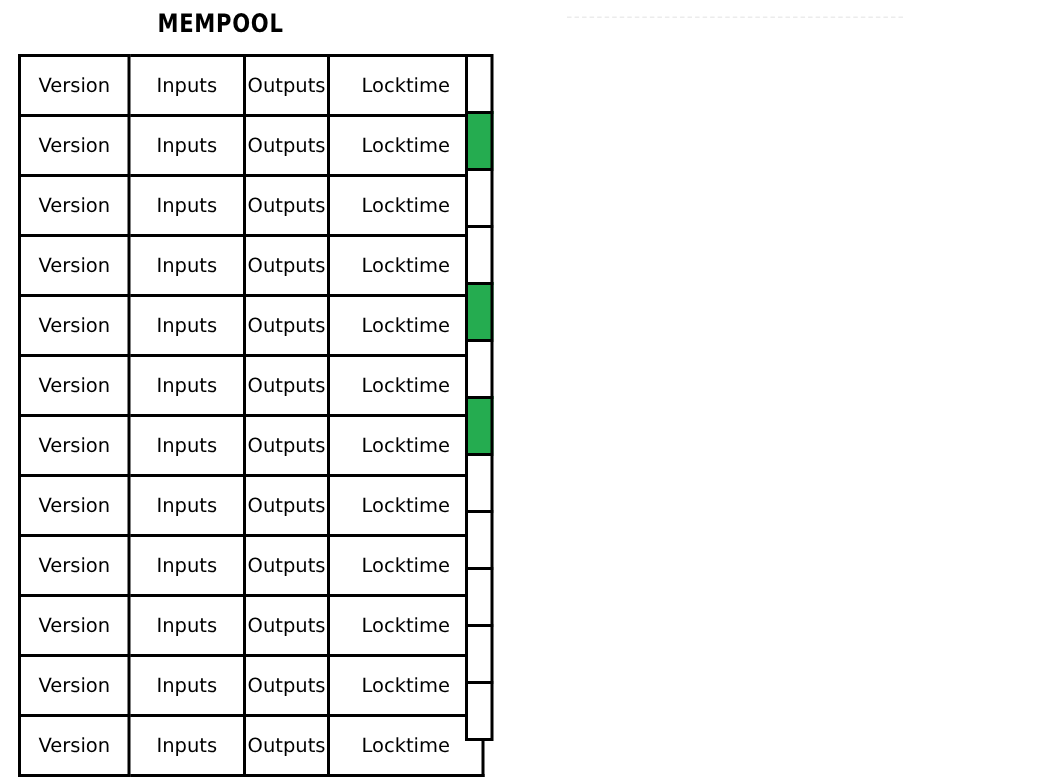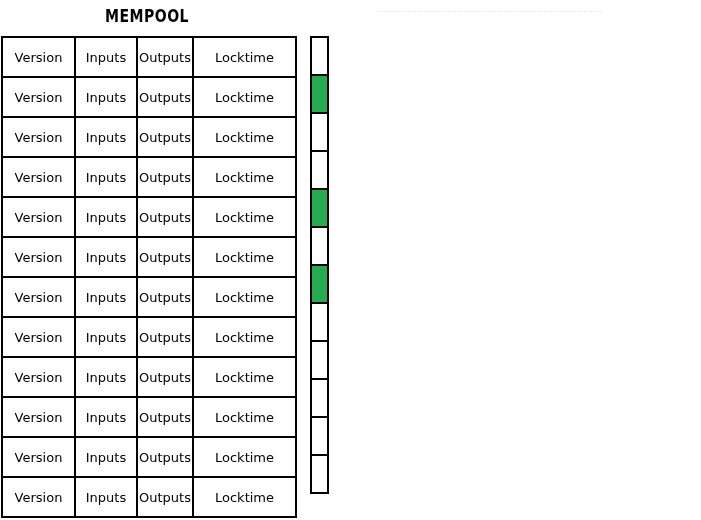--- a/index.html
+++ b/index.html
@@ -39,21 +39,21 @@
     left: 378px;
     top: 11px;
     width: 224px;
     height: 0;
     border-top: 1px dashed #ececec;
   }
 
   
   .mempool-table {
     position: absolute;
-    left: 1px;
+    left: 12px;
     top: 36px;
     width: 293px;
     border-collapse: collapse;
     table-layout: fixed;
   }
   .mempool-table tr {
     height: 40px;
   }
   .mempool-table td {
     border: 2px solid #000000;
@@ -63,21 +63,21 @@
     font-family: "DejaVu Sans", "Liberation Sans", sans-serif;
     font-size: 13px;
     font-weight: 400;
     color: #000000;
     padding: 0;
     height: 40px;
     box-sizing: border-box;
     white-space: nowrap;
   }
   .col-version  { width: 73px; }
-  .col-inputs   { width: 62px; }
+  .col-inputs   { width: 77px; }
   .col-outputs  { width: 56px; }
   .col-locktime { width: 103px; }
 
   
   .marker-column {
     position: absolute;
     left: 310px;
     top: 36px;
     width: 19px;
   }

